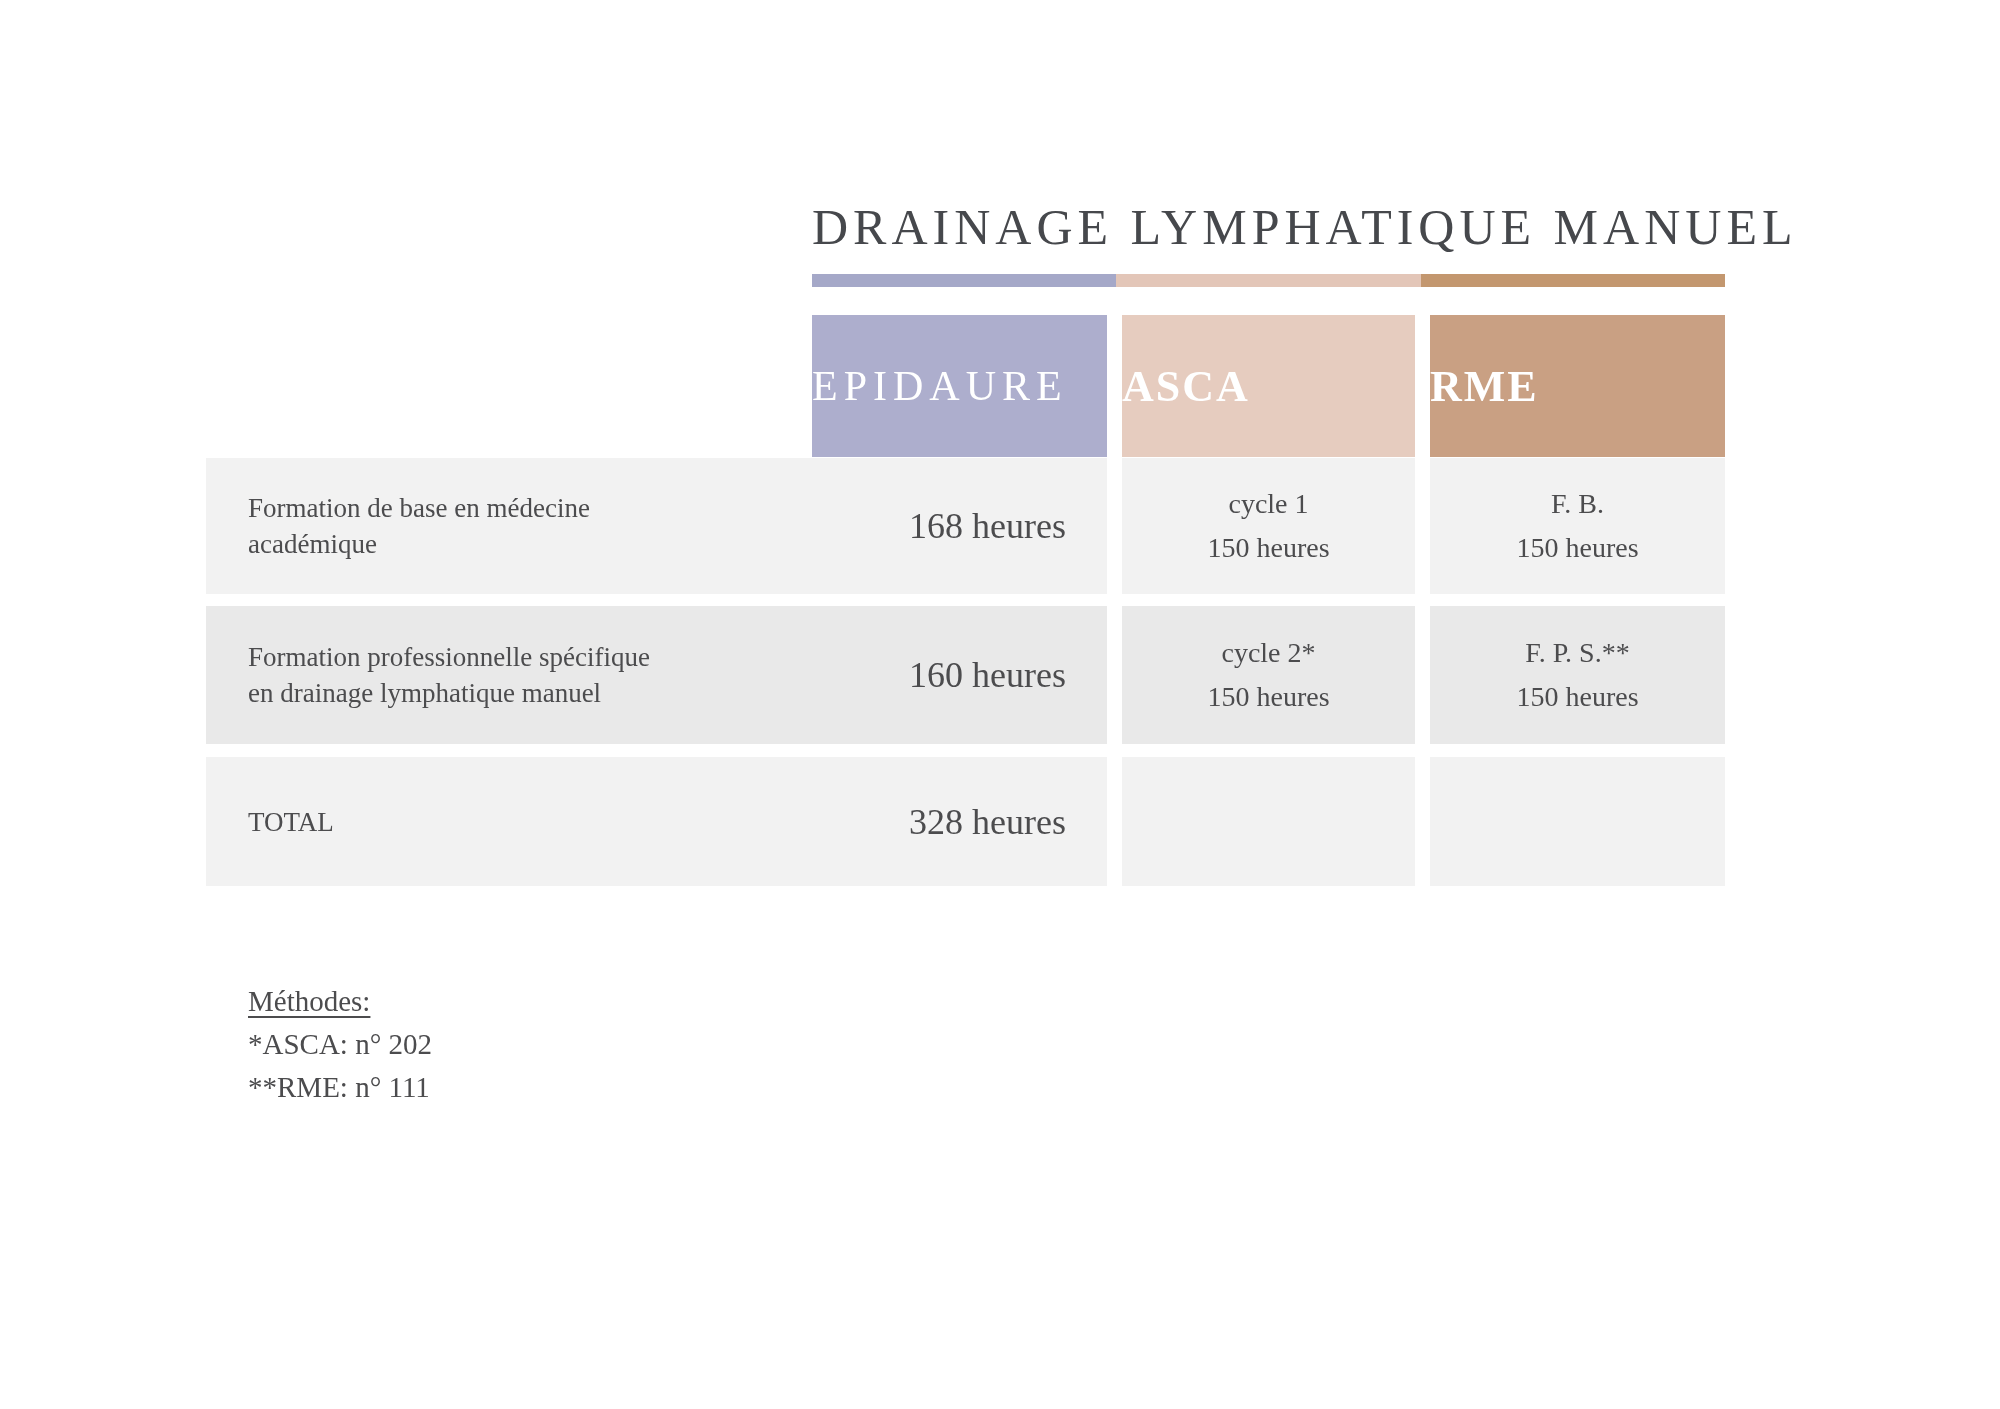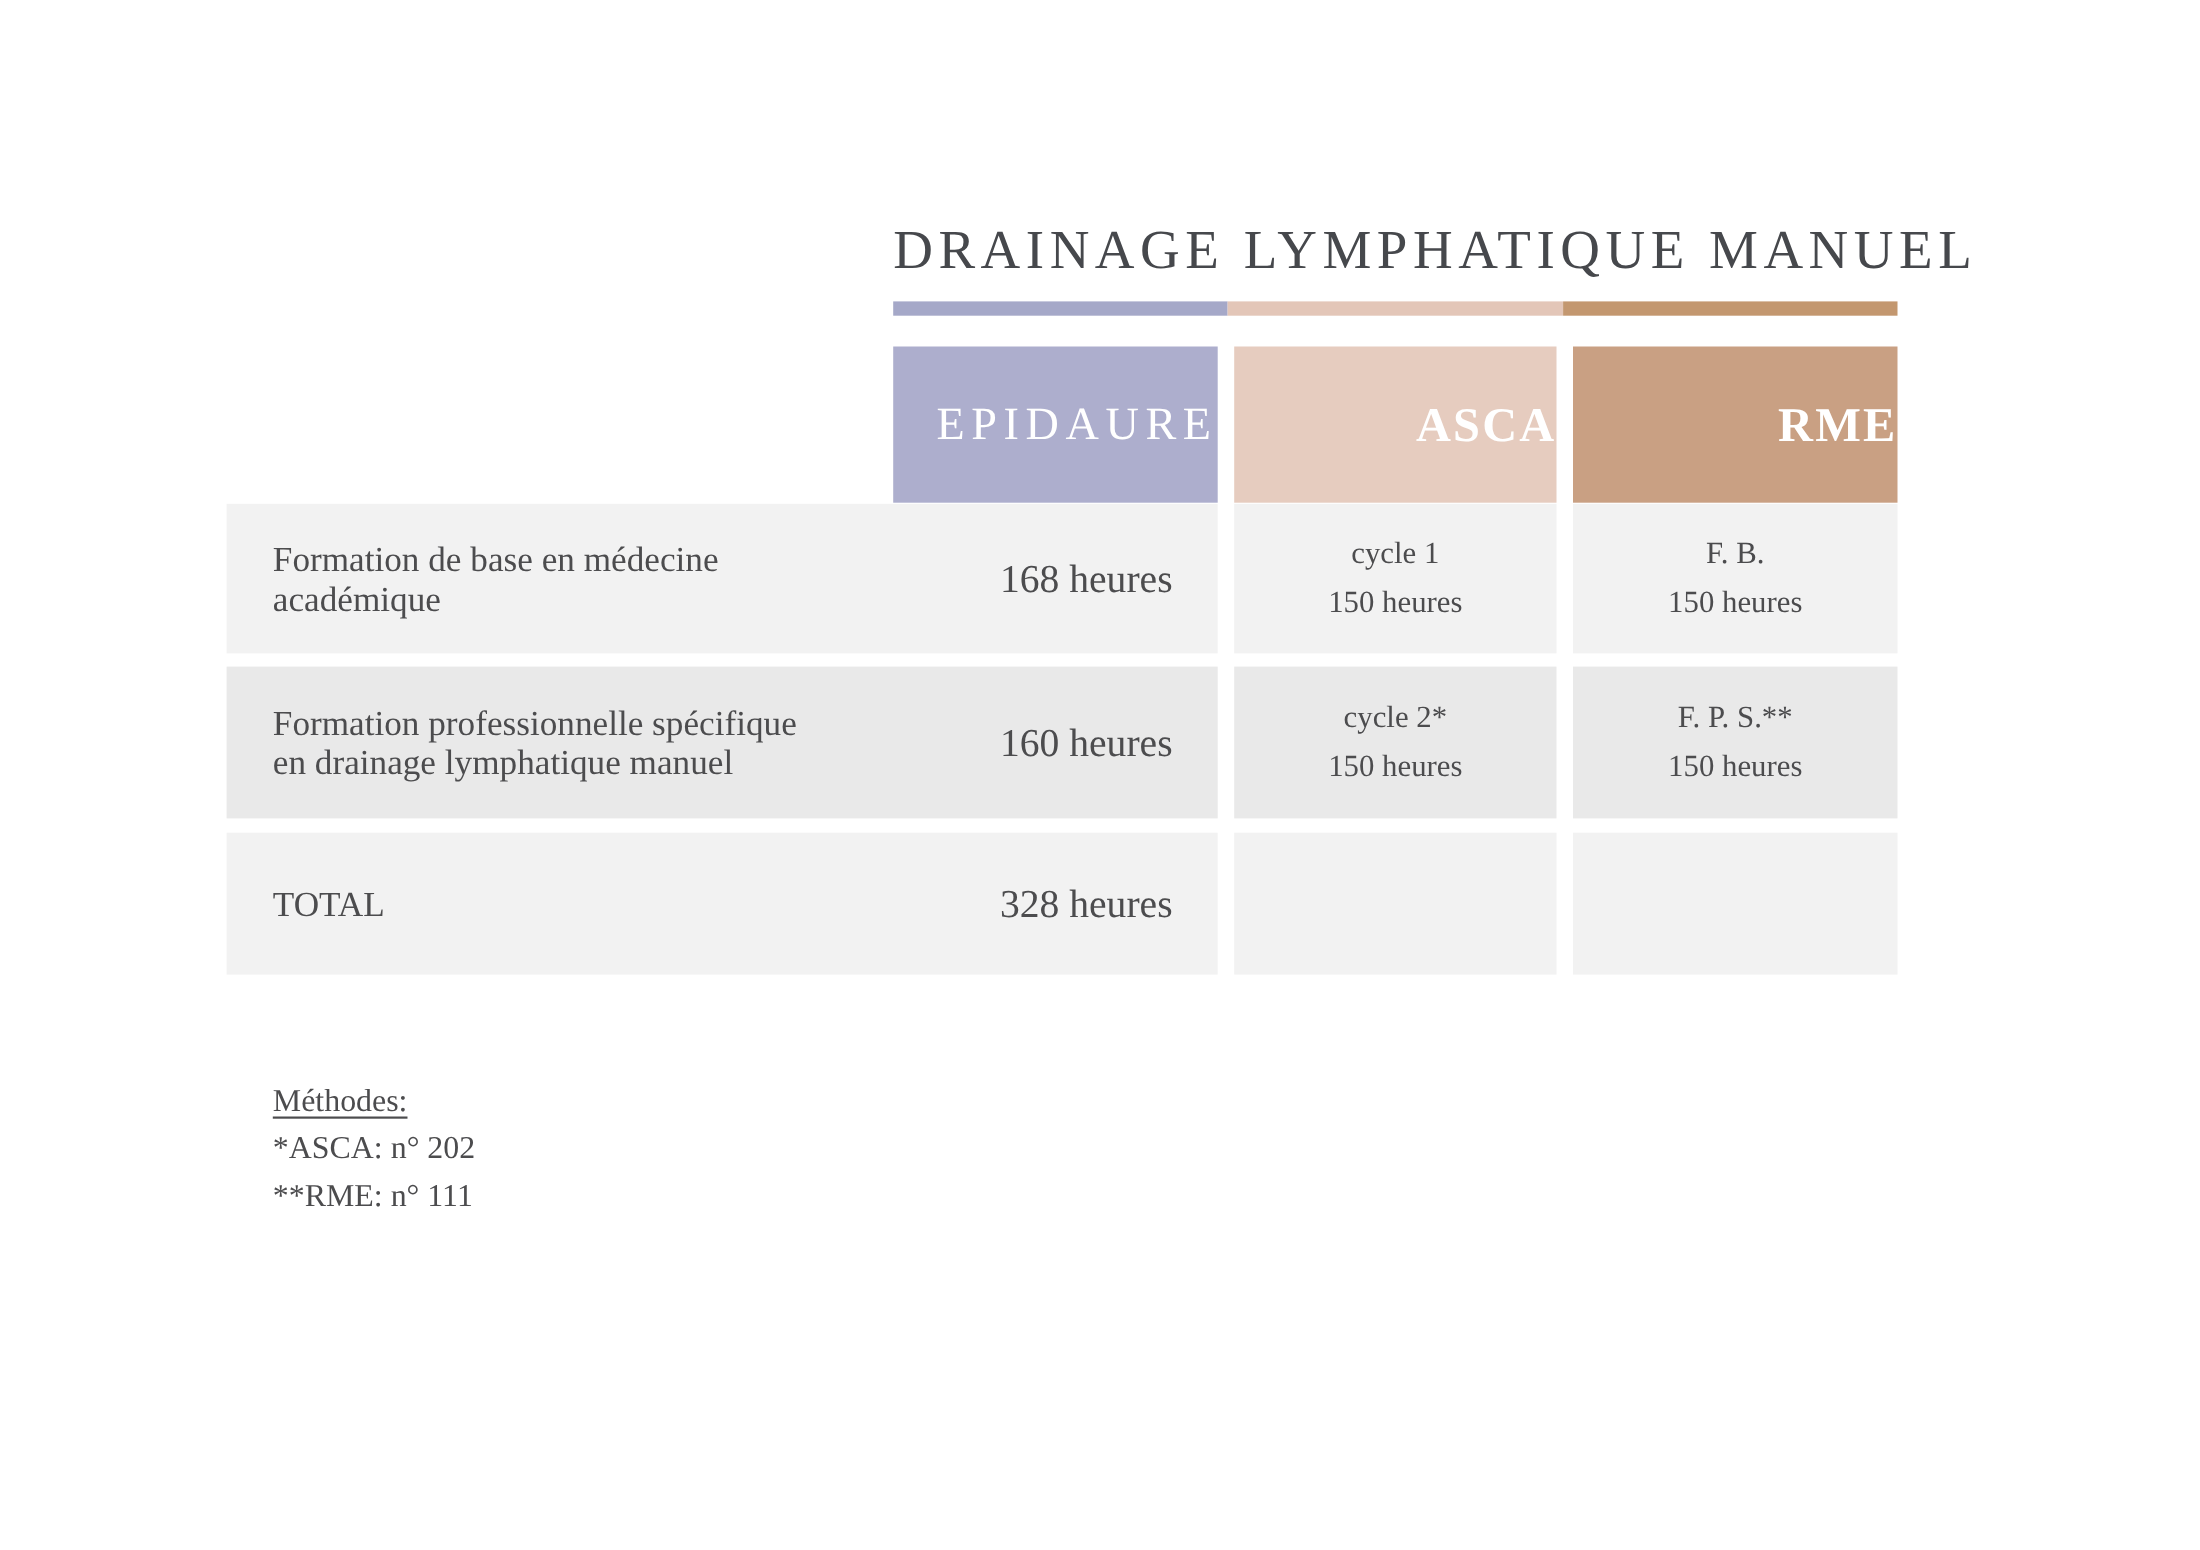--- a/index.html
+++ b/index.html
@@ -36,21 +36,21 @@
   .seg-epidaure { background: var(--bar-lavender); }
   .seg-asca     { background: var(--bar-pink); }
   .seg-rme      { background: var(--bar-tan); }
 
   .hdr {
     position: absolute;
     top: 315px;
     height: 142px;
     display: flex;
     align-items: center;
-    justify-content: flex-end;
+    justify-content: flex-start;
     color: var(--white);
   }
   .hdr-epidaure {
     left: 812px; width: 295px;
     background: var(--lavender);
     font-size: 42px;
     font-weight: 400;
     letter-spacing: 6px;
   }
   .hdr-asca {
@@ -77,21 +77,21 @@
   .block-left {
     position: absolute;
     left: 206px;
     width: 901px;
   }
   .row-label {
     position: absolute;
     left: 42px;
     top: 50%;
     transform: translateY(-50%);
-    font-size: 32px;
+    font-size: 27px;
     line-height: 36px;
     color: var(--text-body);
     white-space: pre-line;
   }
   .row-value {
     position: absolute;
     left: 634px;
     width: 295px;
     top: 50%;
     transform: translateY(-50%);

